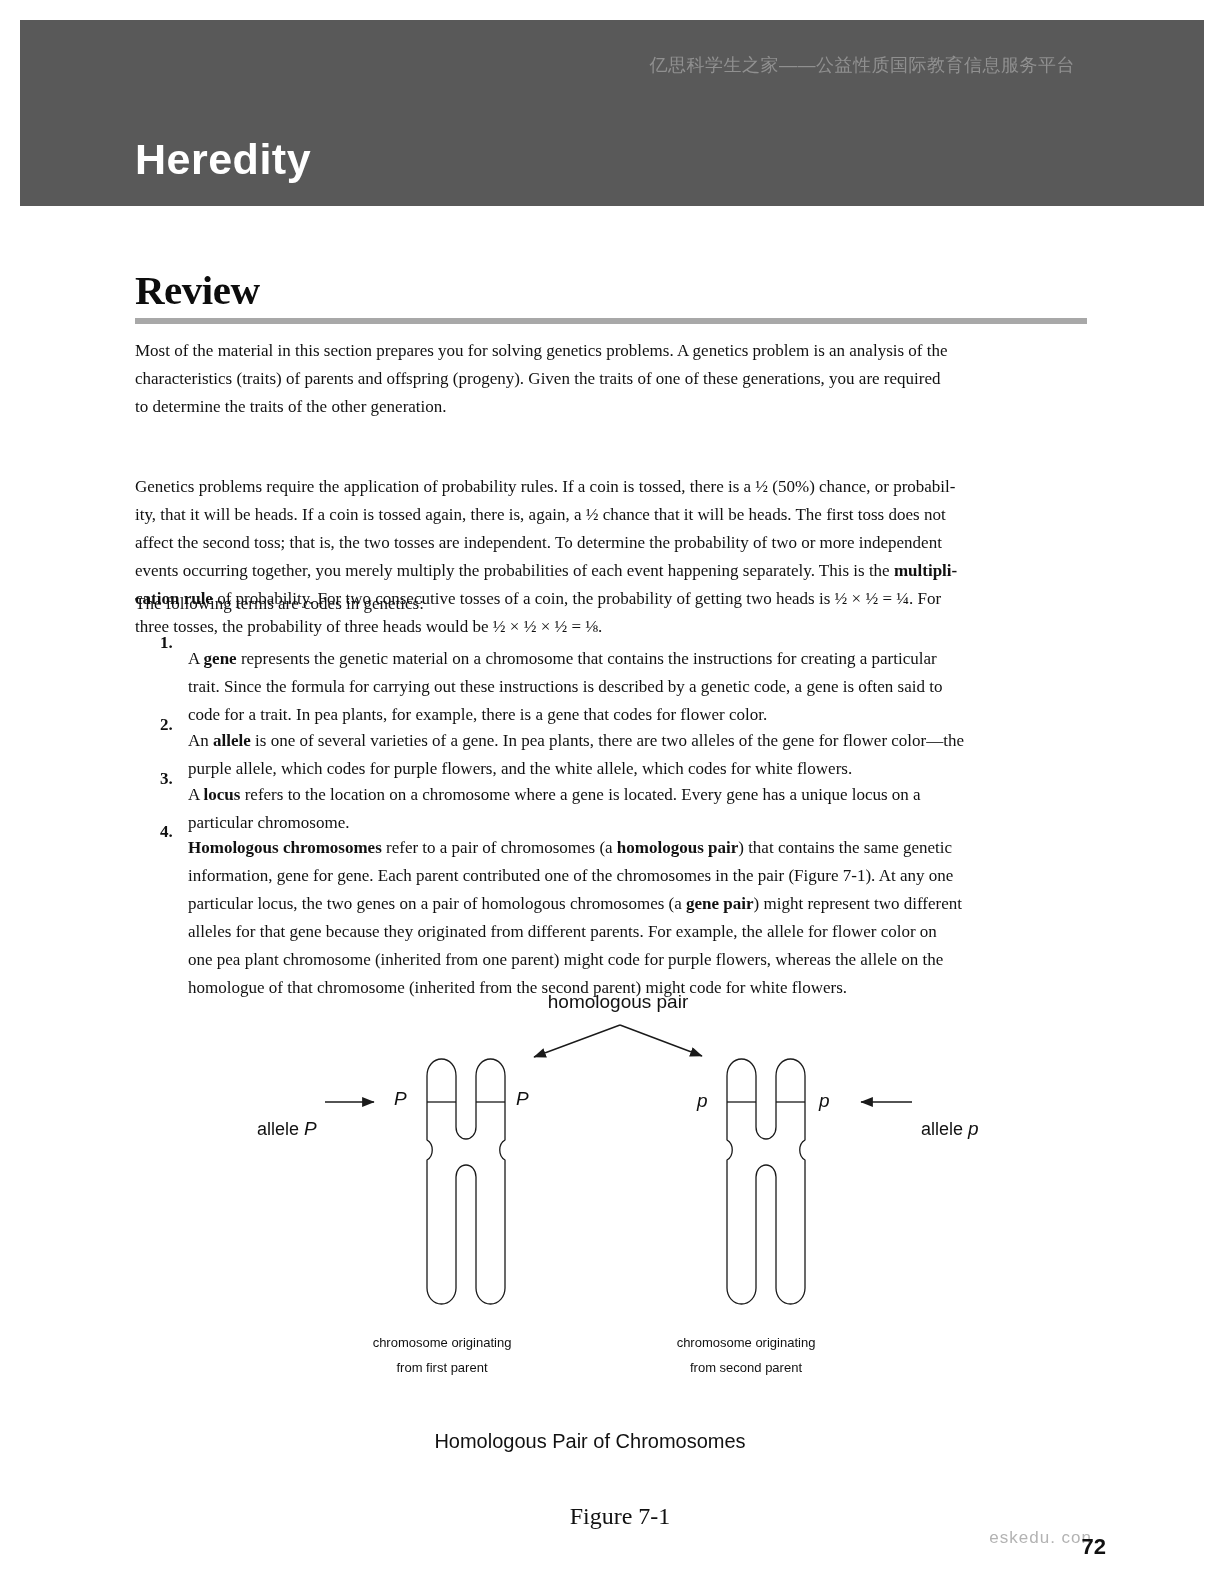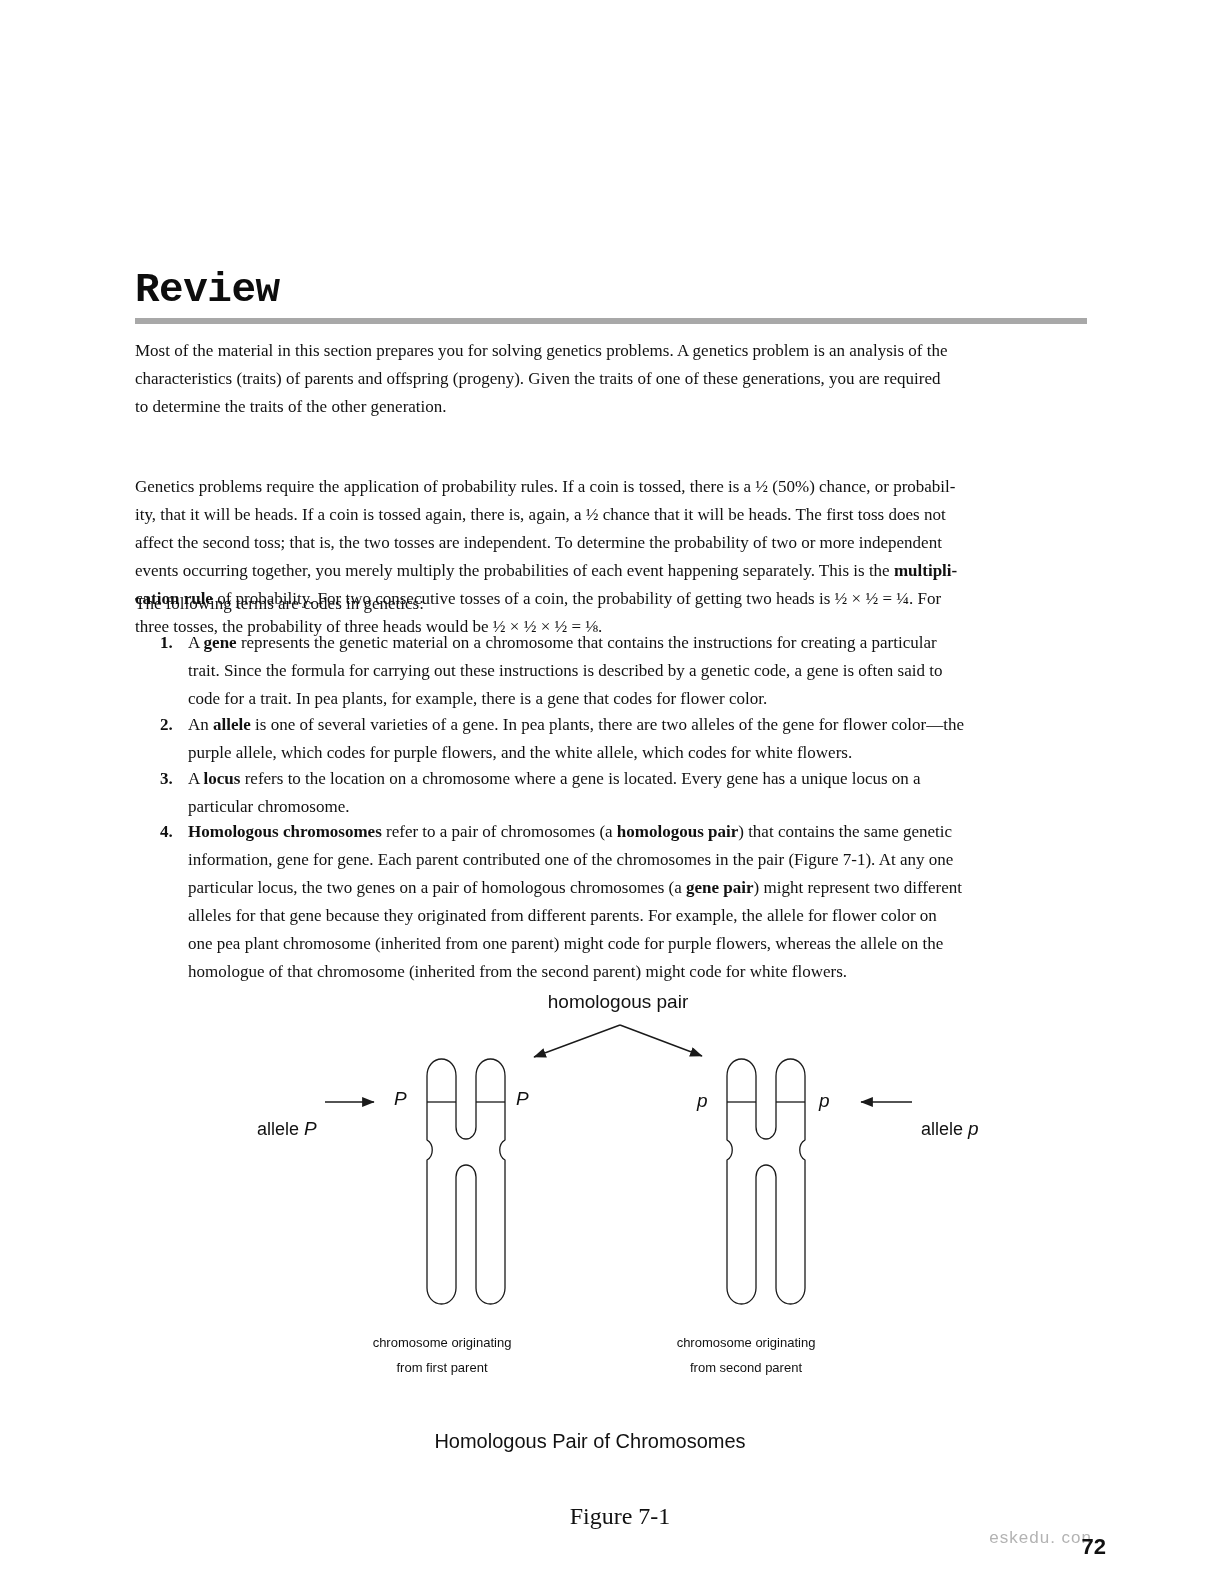--- a/index.html
+++ b/index.html
@@ -7,32 +7,32 @@
         color:var(--text,#111);font-family:"Liberation Serif",serif;}
 
   
   .banner{position:absolute;left:20px;top:20px;width:1184px;height:186px;background:var(--banner_bg,#595959);}
   .banner-watermark{position:absolute;right:129px;top:33px;font-family:"Liberation Sans",sans-serif;
         font-size:18px;color:var(--banner_watermark,#909090);letter-spacing:.5px;}
   .chapter-title{position:absolute;left:115px;top:118px;font-family:"Liberation Sans",sans-serif;
         font-weight:bold;font-size:43px;color:#fff;line-height:1;letter-spacing:.5px;}
 
   
-  .review-heading{position:absolute;left:135px;top:270px;font-family:Liberation Mono, monospace;
+  .review-heading{position:absolute;left:135px;top:270px;font-family:Liberation Serif, serif;
         font-weight:bold;font-size:41px;line-height:1;letter-spacing:-.5px;color:#0d0d0d;}
   .review-rule{position:absolute;left:135px;top:318px;width:952px;height:6px;background:var(--rule,#a8a8a8);}
 
   .body-text{font-family:"Liberation Serif",serif;font-size:17px;line-height:28px;
         white-space:nowrap;color:var(--text,#111);}
   .para{position:absolute;left:135px;}
   .p1{top:337px;} .p2{top:429px;margin-top:44px;} .p3{top:590px;}
 
   .term{position:absolute;}
   .term .num{position:absolute;left:160px;top:0;font-weight:bold;}
-  .term .term-text{position:absolute;left:188px;top:0;}
+  .term .term-text{position:absolute;left:188px;top:16px;}
   .t1{top:629px;} .t2{top:711px;} .t3{top:765px;} .t4{top:818px;}
 
   
   .fig-label{position:absolute;font-family:"Liberation Sans",sans-serif;font-size:19px;color:#111;white-space:nowrap;}
   .centered{transform:translateX(-50%);text-align:center;}
   .pair-label{left:618px;top:991px;}
   .allele-label{font-size:18px;margin-top:28px;}
   .allele-label i{font-size:19px;}
   .locus{position:absolute;font-family:"Liberation Sans",sans-serif;font-style:italic;font-size:19px;color:#111;}
   .allele-left{left:257px;top:1090px;}
@@ -52,20 +52,24 @@
   .footer-watermark{position:absolute;right:132px;top:1507px;font-family:"Liberation Sans",sans-serif;
         font-size:17px;color:var(--footer_watermark,#b3b3b3);letter-spacing:1px;margin-top:21px;}
   .page-number{position:absolute;right:118px;top:1534px;font-family:"Liberation Sans",sans-serif;
         font-weight:bold;font-size:22px;color:#111;}
 </style>
 </head>
 <body>
 
 <div id="page">
 
+  <div class="banner">
+    <div class="banner-watermark">亿思科学生之家——公益性质国际教育信息服务平台</div>
+    <div class="chapter-title">Heredity</div>
+  </div>
 
   <div class="review-heading">Review</div>
   <div class="review-rule"></div>
 
   <div class="para p1 body-text">Most of the material in this section prepares you for solving genetics problems. A genetics problem is an analysis of the<br>characteristics (traits) of parents and offspring (progeny). Given the traits of one of these generations, you are required<br>to determine the traits of the other generation.</div>
   <div class="para p2 body-text">Genetics problems require the application of probability rules. If a coin is tossed, there is a ½ (50%) chance, or probabil-<br>ity, that it will be heads. If a coin is tossed again, there is, again, a ½ chance that it will be heads. The first toss does not<br>affect the second toss; that is, the two tosses are independent. To determine the probability of two or more independent<br>events occurring together, you merely multiply the probabilities of each event happening separately. This is the <b>multipli-</b><br><b>cation rule</b> of probability. For two consecutive tosses of a coin, the probability of getting two heads is ½ × ½ = ¼. For<br>three tosses, the probability of three heads would be ½ × ½ × ½ = ⅛.</div>
   <div class="para p3 body-text">The following terms are codes in genetics:</div>
 
   <div class="term t1">
     <div class="num body-text">1.</div>

